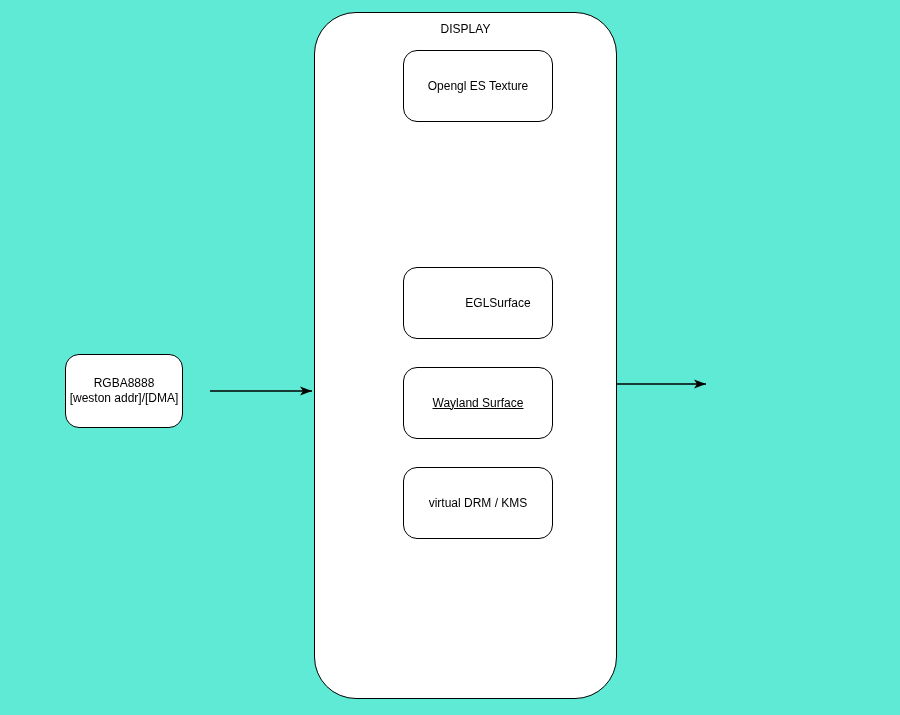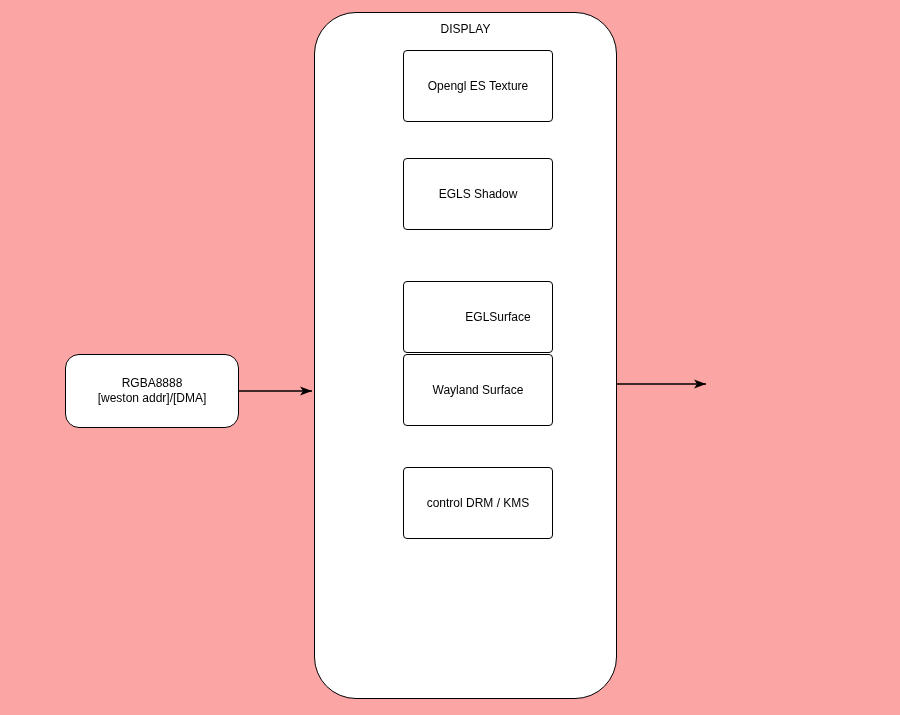--- a/index.html
+++ b/index.html
@@ -5,21 +5,21 @@
   html, body {
     margin: 0;
     padding: 0;
     background: #ffffff;
     font-family: "Liberation Sans", "DejaVu Sans", sans-serif;
   }
   .canvas {
     position: relative;
     width: 900px;
     height: 715px;
-    background: #fca5a5;
+    background: #5eead4;
     overflow: hidden;
   }
   .edges-svg {
     position: absolute;
     left: 0;
     top: 0;
     width: 900px;
     height: 715px;
     pointer-events: none;
   }
@@ -53,32 +53,32 @@
     top: 22px;
     width: 303px;
     text-align: center;
     font-size: 12px;
     color: #000000;
   }
   .pipeline-node {
     left: 403px;
     width: 150px;
     height: 72px;
-    border-radius: 4px;
+    border-radius: 14px;
   }
   .pn-0 { top: 50px; }
   .pn-1 { top: 158px; }
-  .pn-2 { top: 281px; padding-left: 40px; }
-  .pn-3 { top: 354px; }
+  .pn-2 { top: 267px; padding-left: 40px; }
+  .pn-3 { top: 367px; text-decoration: underline; }
   .pn-4 { top: 467px; }
   .pn-5 { top: 576px; }
   .source-node {
     left: 65px;
     top: 354px;
-    width: 174px;
+    width: 118px;
     height: 74px;
     border-radius: 14px;
     flex-direction: column;
   }
   .sink-node {
     left: 708px;
     top: 347px;
     width: 135px;
     height: 74px;
     border-radius: 14px;
@@ -98,31 +98,28 @@
     <line x1="210" y1="391" x2="312" y2="391" stroke="#000000" stroke-width="1.3" marker-end="url(#arrowhead)"></line>
     <line x1="617" y1="384" x2="706" y2="384" stroke="#000000" stroke-width="1.3" marker-end="url(#arrowhead)"></line>
   </svg>
 
   <div class="group-container"></div>
   <div class="group-label">DISPLAY</div>
 
   <div class="node pipeline-node pn-0">
     <span>Opengl ES Texture</span>
   </div>
-  <div class="node pipeline-node pn-1">
-    <span>EGLS Shadow</span>
-  </div>
   <div class="node pipeline-node pn-2">
     <span>EGLSurface</span>
   </div>
   <div class="node pipeline-node pn-3">
     <span>Wayland Surface</span>
   </div>
   <div class="node pipeline-node pn-4">
-    <span>control DRM / KMS</span>
+    <span>virtual DRM / KMS</span>
   </div>
 
   <div class="node source-node">
     <span>RGBA8888</span>
     <span>[weston addr]/[DMA]</span>
   </div>
 
 
 </div>
 

